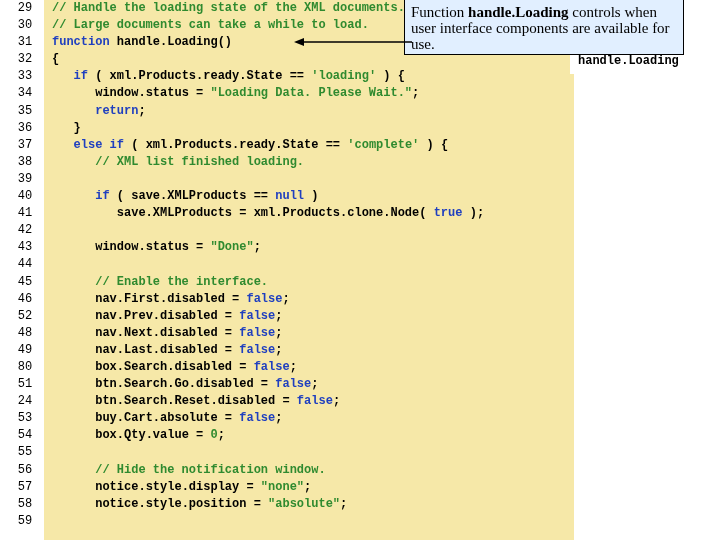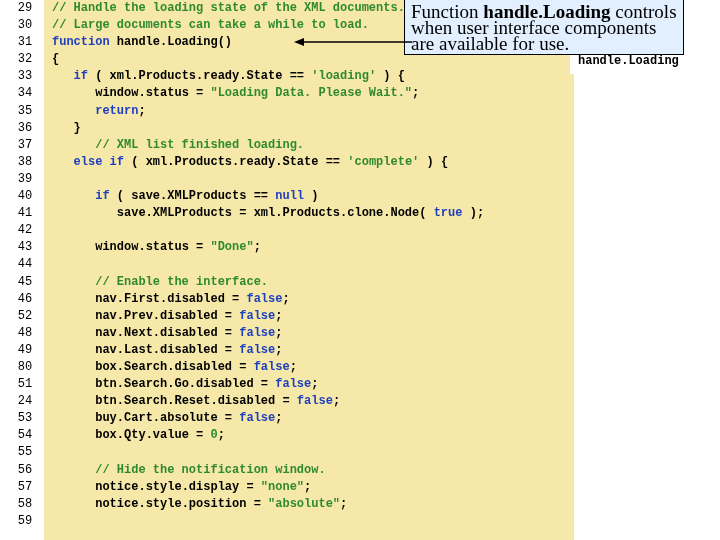--- a/index.html
+++ b/index.html
@@ -64,21 +64,21 @@
   .right-strip b { font-family: "Courier New", monospace; font-weight: bold; margin-left: 4px; }
   .callout {
     position: absolute;
     left: 360px;
     top: -1px;
     width: 280px;
     height: 56px;
     background: #e1efff;
     border: 1.5px solid #000;
     font-family: "Times New Roman", serif;
-    font-size: 19px;
+    font-size: 15px;
     line-height: 16px;
     padding: 4px 6px;
     color: #000;
     font-weight: normal;
   }
   .callout b { font-weight: bold; }
   .arrow {
     position: absolute;
     left: 250px;
     top: 38px;
@@ -136,22 +136,22 @@
 <div class="code-area">
   <div class="codebg" id="codebg">
       <div class="code-line"><span class="c-com">// Handle the loading state of the XML documents.</span></div>
       <div class="code-line"><span class="c-com">// Large documents can take a while to load.</span></div>
       <div class="code-line"><span class="c-kw">function</span><span class="c-def"> handle.Loading()</span></div>
       <div class="code-line"><span class="c-def">{</span></div>
       <div class="code-line">   <span class="c-kw">if</span><span class="c-def"> ( xml.Products.ready.State == </span><span class="c-str">'loading'</span><span class="c-def"> ) {</span></div>
       <div class="code-line">      <span class="c-def">window.status = </span><span class="c-str">"Loading Data. Please Wait."</span><span class="c-def">;</span></div>
       <div class="code-line">      <span class="c-kw">return</span><span class="c-def">;</span></div>
       <div class="code-line"><span class="c-def">   }</span></div>
+      <div class="code-line">   <span class="c-kw">else if</span><span class="c-def"> ( xml.Products.ready.State == </span><span class="c-str">'complete'</span><span class="c-def"> ) {</span></div>
       <div class="code-line"><span class="c-com">      // XML list finished loading.</span></div>
-      <div class="code-line">   <span class="c-kw">else if</span><span class="c-def"> ( xml.Products.ready.State == </span><span class="c-str">'complete'</span><span class="c-def"> ) {</span></div>
       <div class="code-line"><span class="c-def"></span></div>
       <div class="code-line">      <span class="c-kw">if</span><span class="c-def"> ( save.XMLProducts == </span><span class="c-kw">null</span><span class="c-def"> )</span></div>
       <div class="code-line">         <span class="c-def">save.XMLProducts = xml.Products.clone.Node( </span><span class="c-kw">true</span><span class="c-def"> );</span></div>
       <div class="code-line"><span class="c-def"></span></div>
       <div class="code-line">      <span class="c-def">window.status = </span><span class="c-str">"Done"</span><span class="c-def">;</span></div>
       <div class="code-line"><span class="c-def"></span></div>
       <div class="code-line"><span class="c-com">      // Enable the interface.</span></div>
       <div class="code-line">      <span class="c-def">nav.First.disabled = </span><span class="c-kw">false</span><span class="c-def">;</span></div>
       <div class="code-line">      <span class="c-def">nav.Prev.disabled = </span><span class="c-kw">false</span><span class="c-def">;</span></div>
       <div class="code-line">      <span class="c-def">nav.Next.disabled = </span><span class="c-kw">false</span><span class="c-def">;</span></div>

